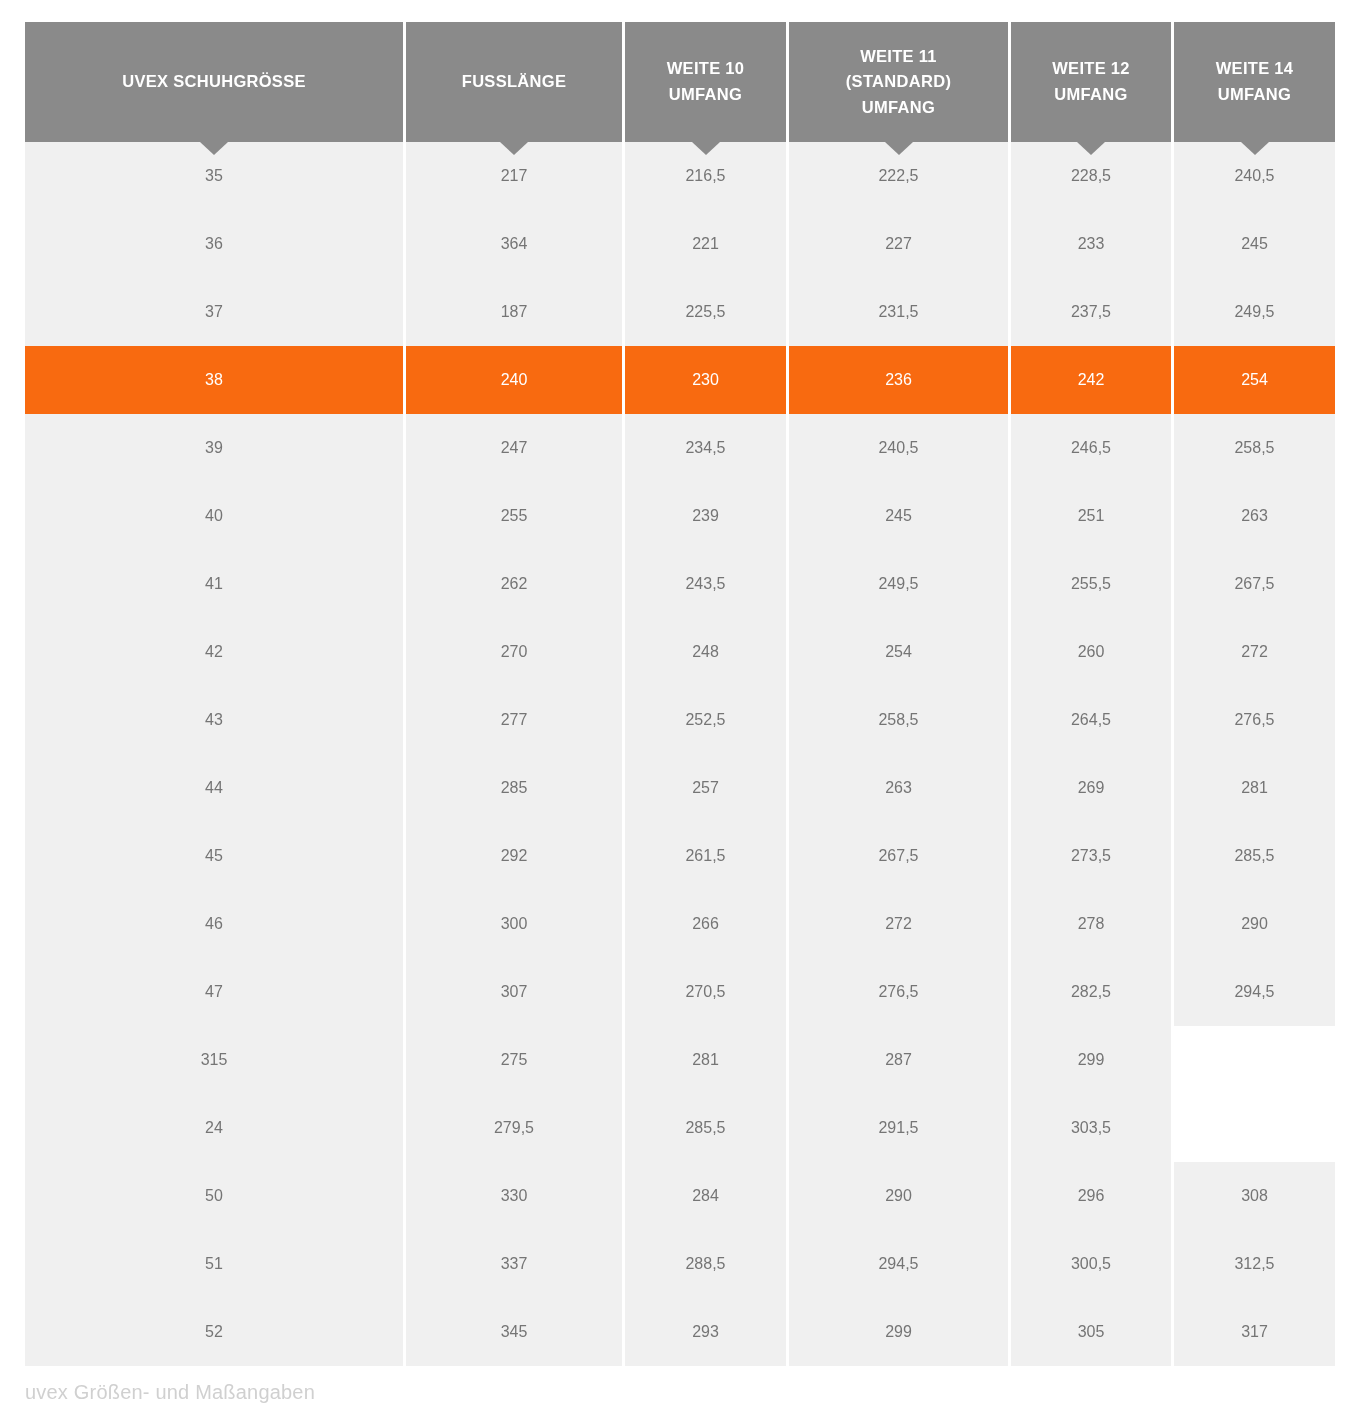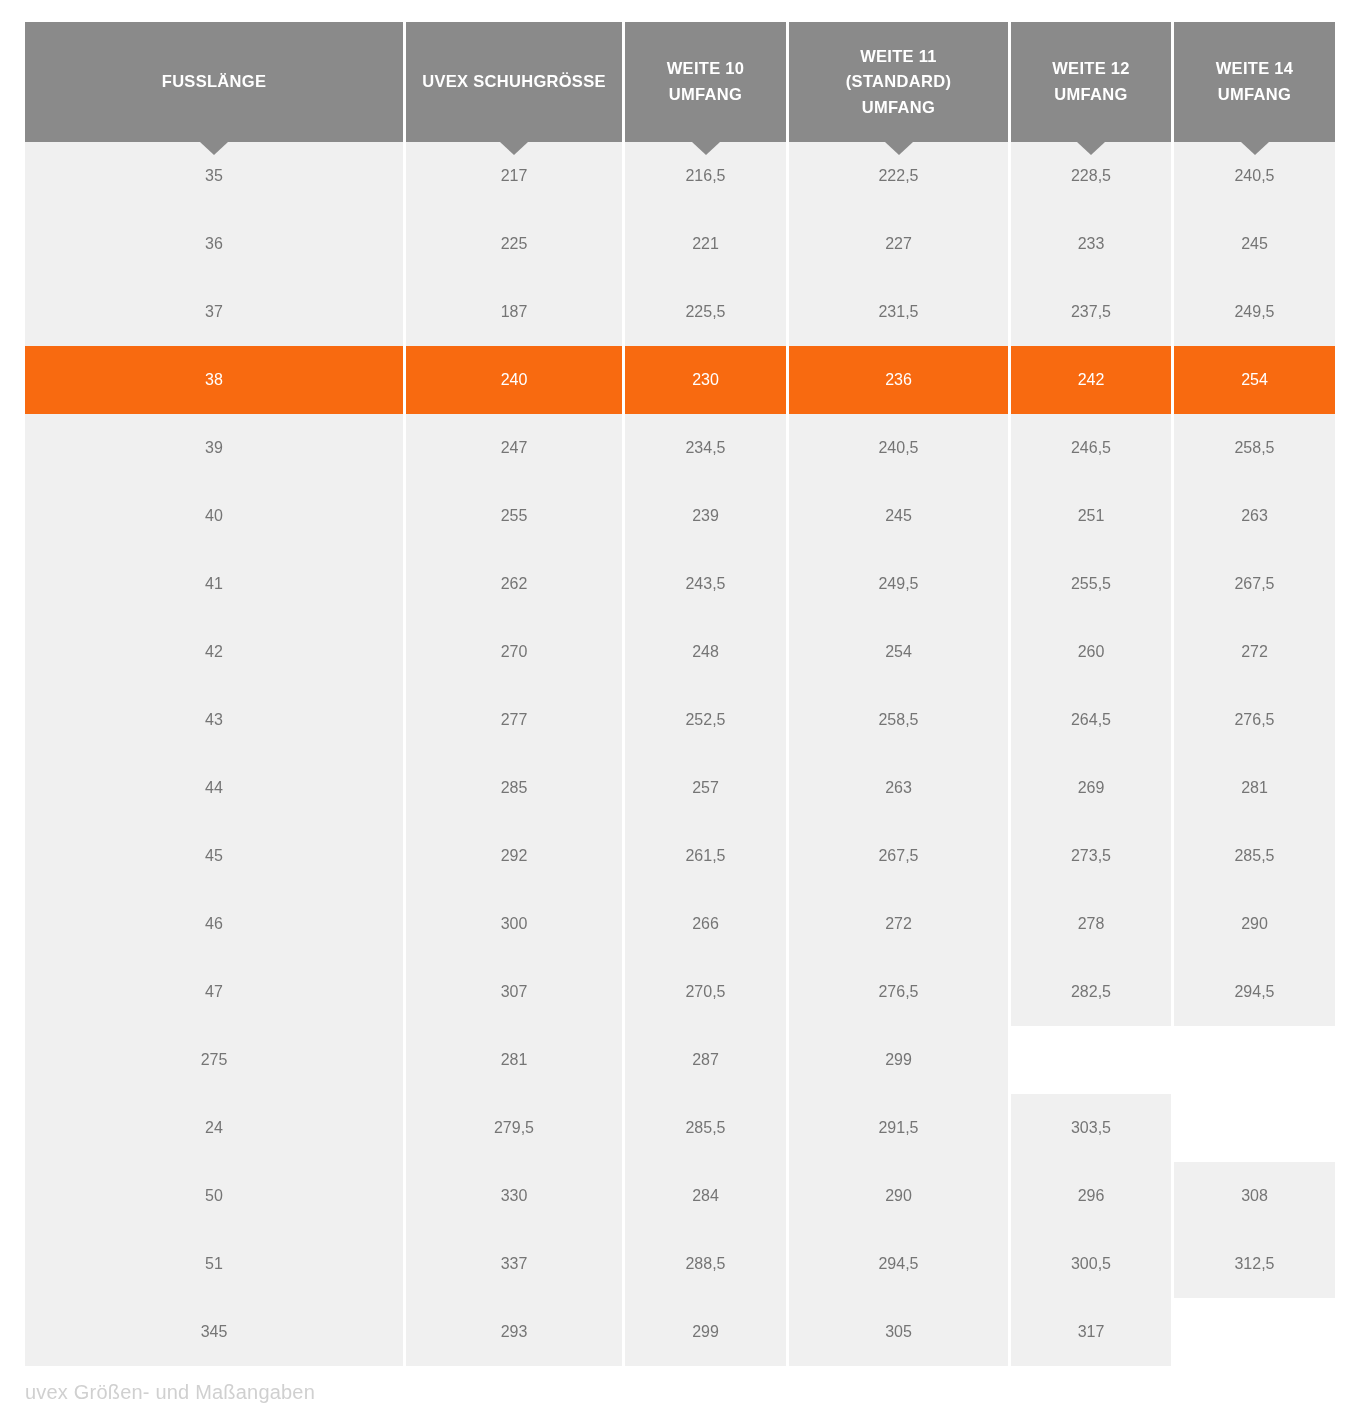--- a/index.html
+++ b/index.html
@@ -74,25 +74,25 @@
     letter-spacing: 0.2px;
   }
 </style>
 </head>
 <body>
 
 <div class="page">
   <div class="size-table">
     <div class="thead">
       <div class="th">
+        <span class="th-label">UVEX SCHUHGRÖSSE</span>
+        <span class="caret"></span>
+      </div>
+      <div class="th">
         <span class="th-label">FUSSLÄNGE</span>
-        <span class="caret"></span>
-      </div>
-      <div class="th">
-        <span class="th-label">UVEX SCHUHGRÖSSE</span>
         <span class="caret"></span>
       </div>
       <div class="th">
         <span class="th-label">WEITE 10
 UMFANG</span>
         <span class="caret"></span>
       </div>
       <div class="th">
         <span class="th-label">WEITE 11
 (STANDARD)
@@ -114,21 +114,21 @@
         <div class="tr">
           <div class="td">35</div>
           <div class="td">217</div>
           <div class="td">216,5</div>
           <div class="td">222,5</div>
           <div class="td">228,5</div>
           <div class="td">240,5</div>
         </div>
         <div class="tr">
           <div class="td">36</div>
-          <div class="td">225</div>
+          <div class="td">364</div>
           <div class="td">221</div>
           <div class="td">227</div>
           <div class="td">233</div>
           <div class="td">245</div>
         </div>
         <div class="tr">
           <div class="td">37</div>
           <div class="td">187</div>
           <div class="td">225,5</div>
           <div class="td">231,5</div>
@@ -209,20 +209,21 @@
         </div>
         <div class="tr">
           <div class="td">47</div>
           <div class="td">307</div>
           <div class="td">270,5</div>
           <div class="td">276,5</div>
           <div class="td">282,5</div>
           <div class="td">294,5</div>
         </div>
         <div class="tr">
+          <div class="td">315</div>
           <div class="td">275</div>
           <div class="td">281</div>
           <div class="td">287</div>
           <div class="td">299</div>
         </div>
         <div class="tr">
           <div class="td">24</div>
           <div class="td">279,5</div>
           <div class="td">285,5</div>
           <div class="td">291,5</div>
@@ -238,20 +239,21 @@
         </div>
         <div class="tr">
           <div class="td">51</div>
           <div class="td">337</div>
           <div class="td">288,5</div>
           <div class="td">294,5</div>
           <div class="td">300,5</div>
           <div class="td">312,5</div>
         </div>
         <div class="tr">
+          <div class="td">52</div>
           <div class="td">345</div>
           <div class="td">293</div>
           <div class="td">299</div>
           <div class="td">305</div>
           <div class="td">317</div>
         </div>
       </div>
   </div>
   <div class="caption">uvex Größen- und Maßangaben</div>
 </div>

